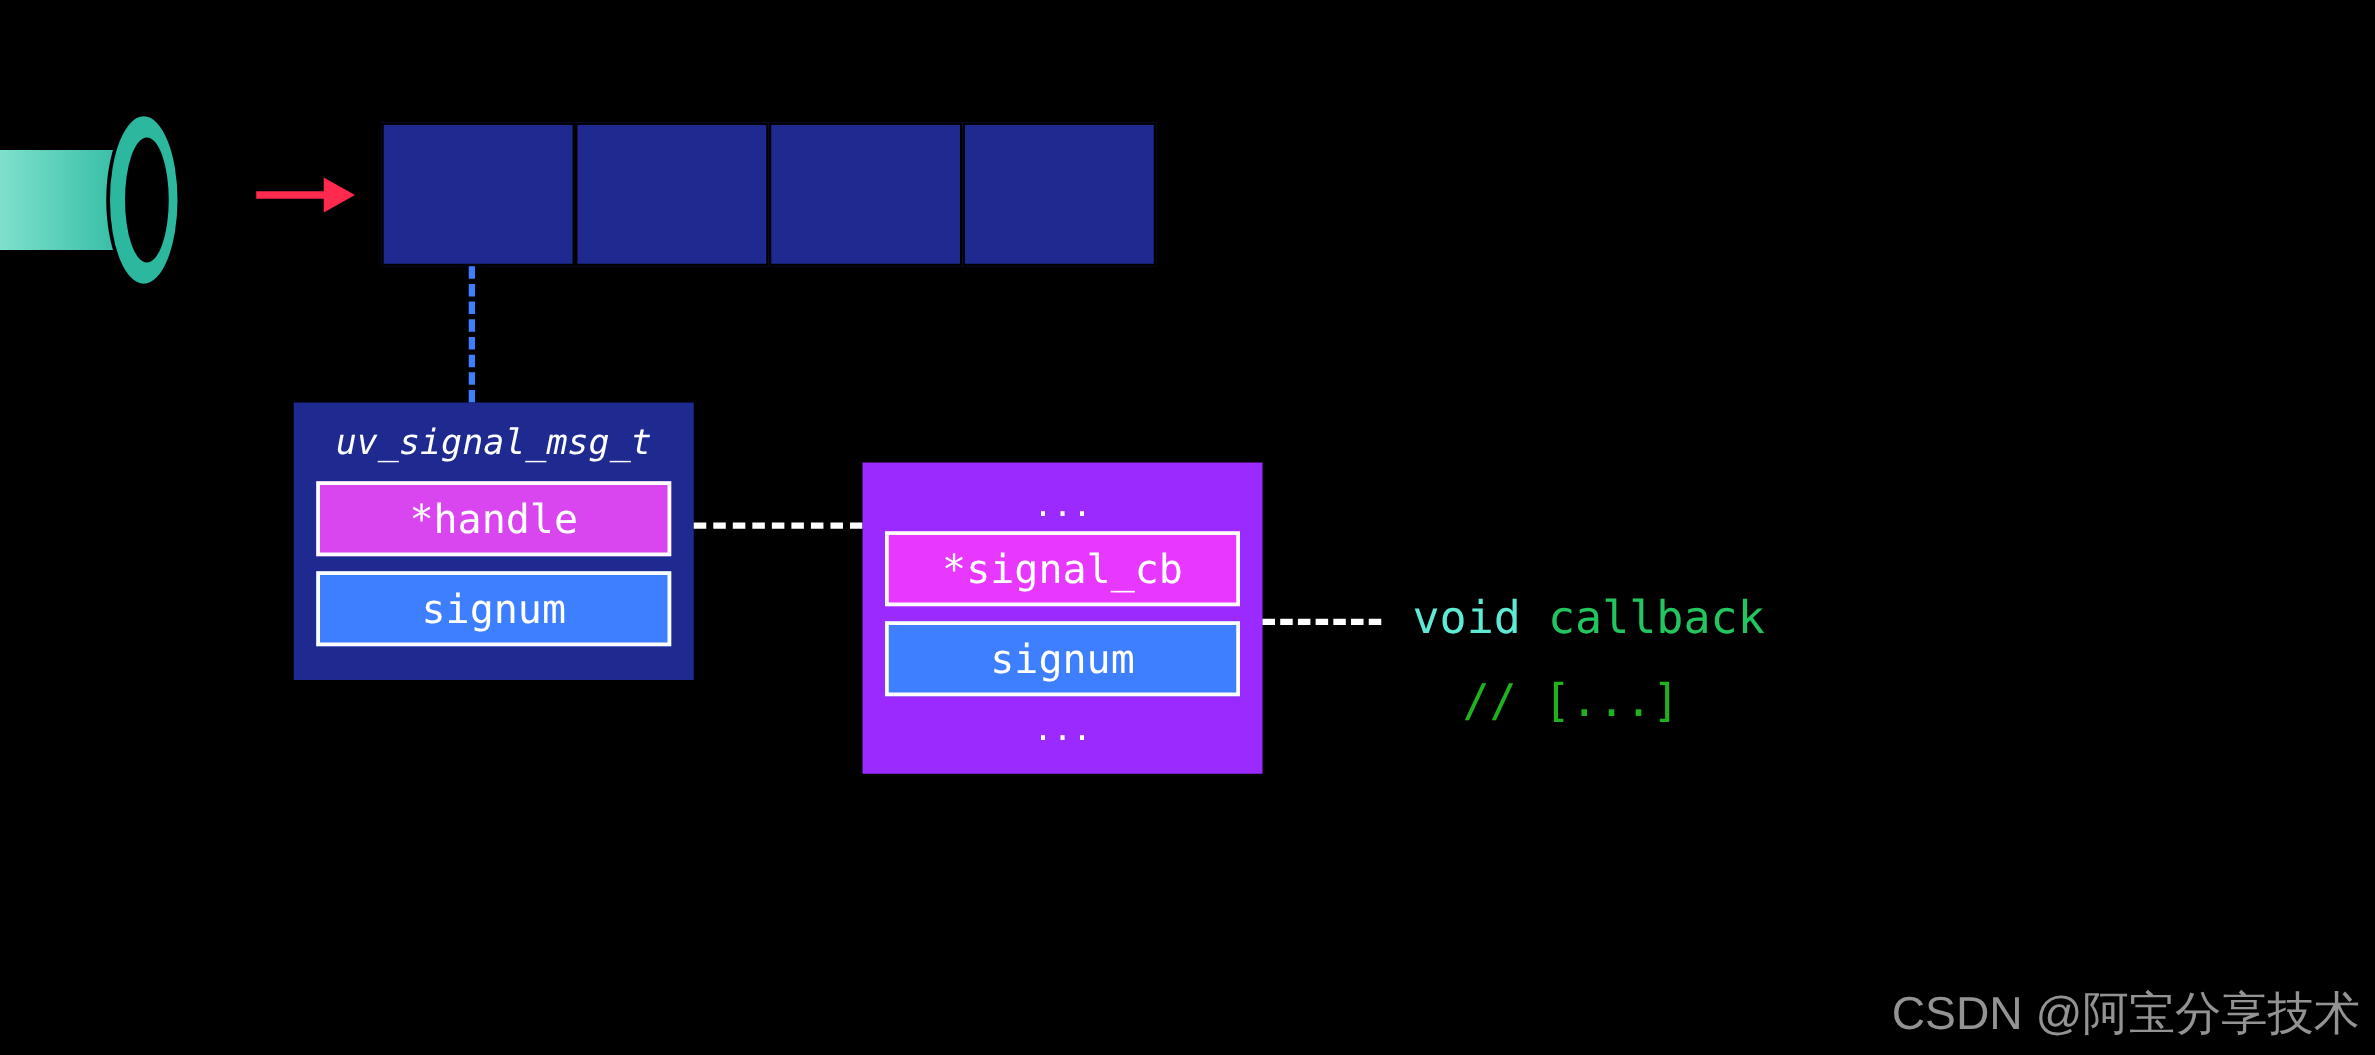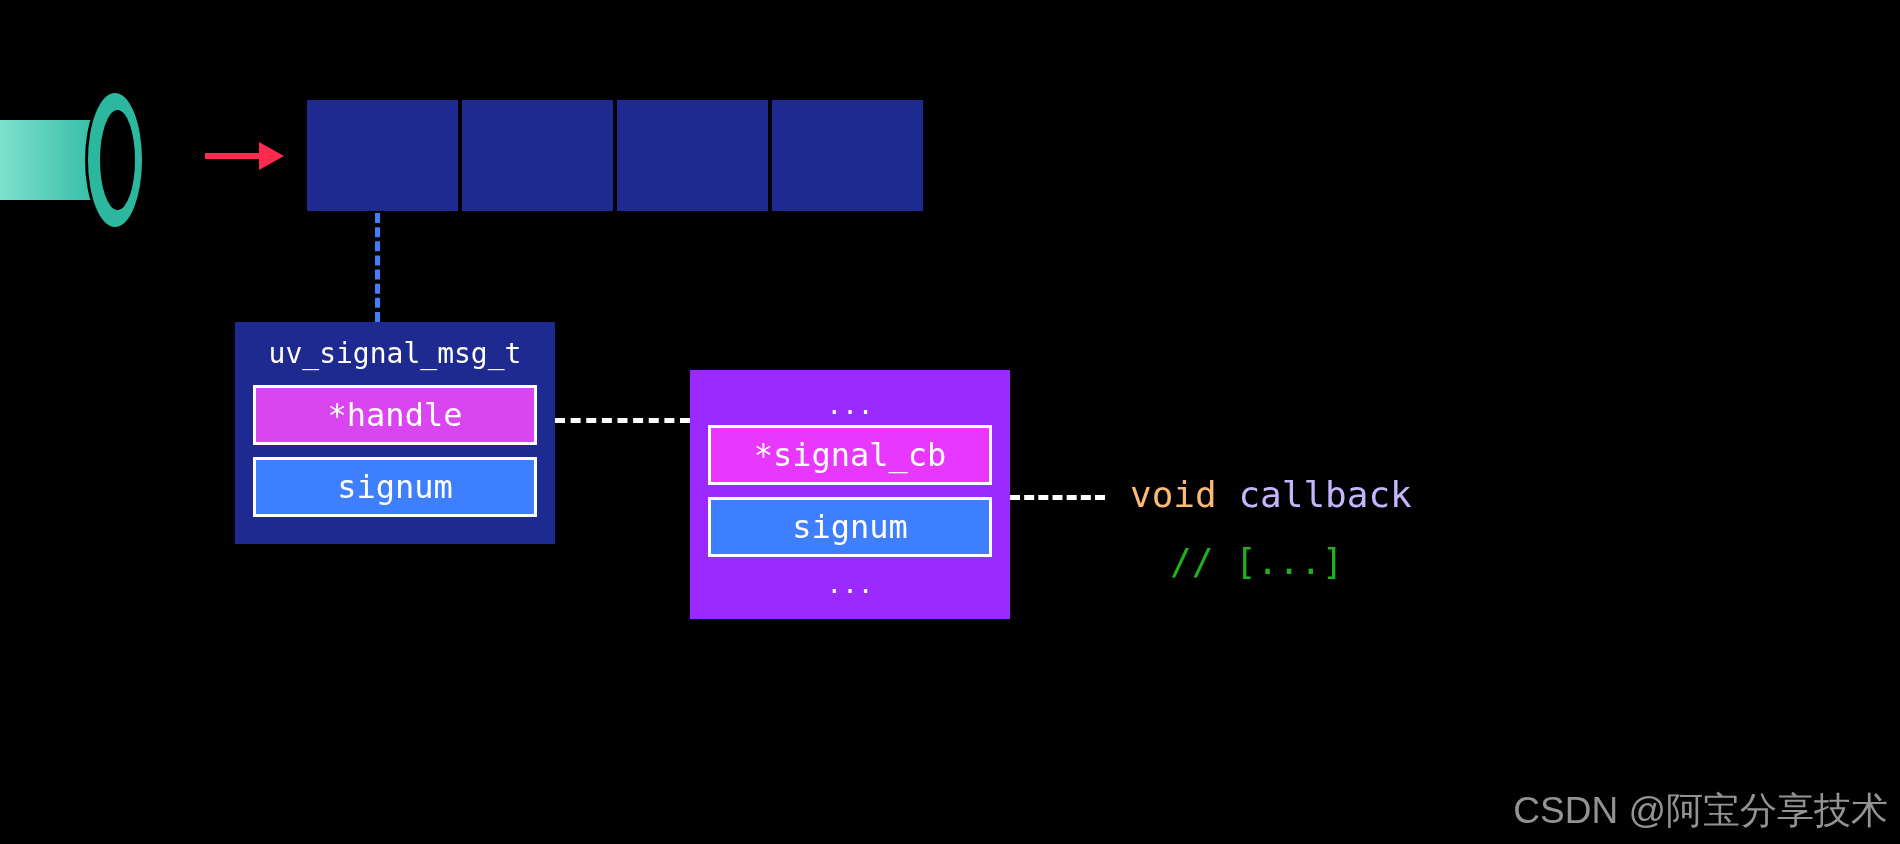--- a/index.html
+++ b/index.html
@@ -85,20 +85,21 @@
       text-align: center;
     }
     .msg-box {
       left: 235px;
       top: 322px;
       width: 320px;
       background: #1e2a8f;
     }
     .struct-title {
       color: #fff;
+      font-style: italic;
       font-size: 28px;
       margin-bottom: 15px;
       font-family: 'Menlo', 'Monaco', monospace;
     }
     .field {
       border: 3px solid #fff;
       color: #fff;
       font-size: 32px;
       padding: 8px 0;
       margin-bottom: 12px;
@@ -144,22 +145,22 @@
       border-top: 5px dashed #fff;
     }
     .code {
       position: absolute;
       left: 1130px;
       top: 462px;
       font-family: 'Menlo', 'Monaco', 'Consolas', monospace;
       font-size: 36px;
       line-height: 1.85;
     }
-    .kw-void { color: #fdba74; }
-    .kw-callback { color: #c4b5fd; }
+    .kw-void { color: #5eead4; }
+    .kw-callback { color: #22c55e; }
     .comment { color: #1eb31e; margin-left: 40px; }
     .watermark {
       position: absolute;
       right: 12px;
       bottom: 8px;
       color: #b8b8b8;
       font-size: 37px;
       font-family: Liberation Sans, sans-serif;
       opacity: 0.8;
     }

